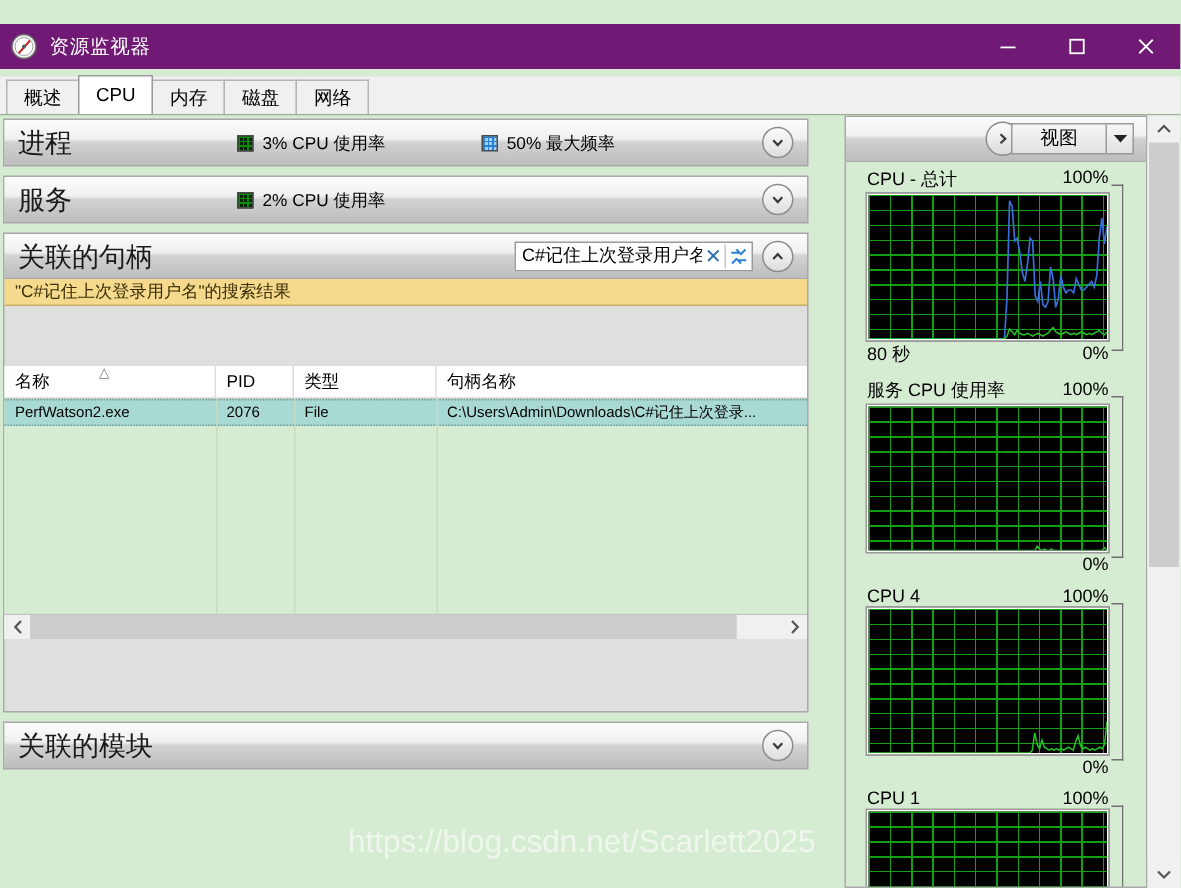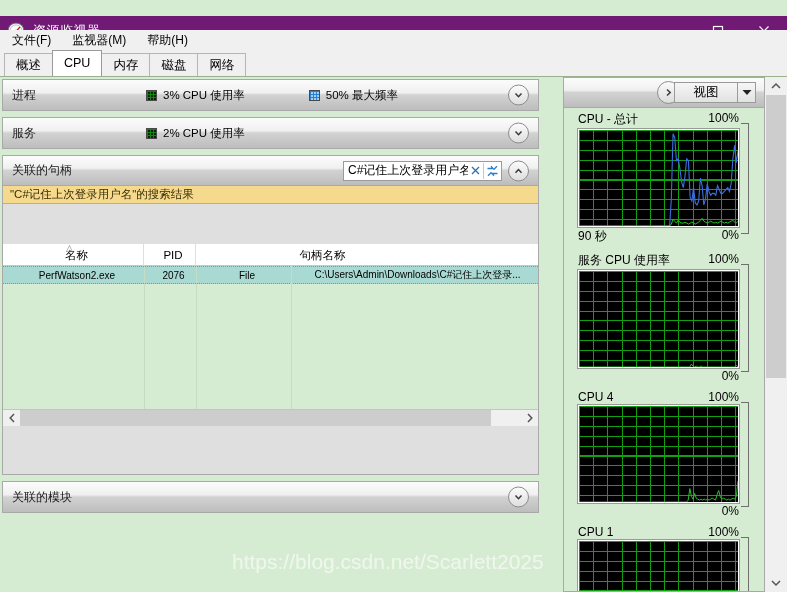--- a/index.html
+++ b/index.html
@@ -52,21 +52,21 @@
   .leftcol{position:absolute;left:0;top:0;width:541px;height:515px;}
 
   .panel{position:absolute;left:2px;width:537px;box-sizing:border-box;
          border:1px solid #a9a9a9;background:#dfdfdf;}
   .panel-head{
     height:30px;display:flex;align-items:center;box-sizing:border-box;
     background:linear-gradient(to bottom,#fcfcfc 0%,#f0f0f0 42%,#d2d2d2 50%,#bdbdbd 100%);
     border-bottom:1px solid #a9a9a9;position:relative;
   }
   .panel-head.nolb{border-bottom:none;}
-  .panel-title{font-size:12px;margin-left:9px;color:#1a1a1a;}
+  .panel-title{font-size:18px;margin-left:9px;color:#1a1a1a;}
   .summary{display:flex;align-items:center;margin-left:28px;font-size:11.5px;}
   .sq{width:11px;height:11px;margin-right:6px;border:1px solid #4a4a4a;box-sizing:border-box;flex:0 0 auto;}
   .sq.green{background:
       repeating-linear-gradient(to right,#0b8a0b 0 1px,transparent 1px 3px),
       repeating-linear-gradient(to bottom,#0b8a0b 0 1px,transparent 1px 3px),#032303;}
   .sq.blue{background:
       repeating-linear-gradient(to right,#2a7fd4 0 1px,transparent 1px 3px),
       repeating-linear-gradient(to bottom,#2a7fd4 0 1px,transparent 1px 3px),#9fd0f5;}
   .chev{
     position:absolute;right:9px;top:50%;transform:translateY(-50%);
@@ -191,25 +191,20 @@
           </svg>
       </div>
       <div class="tb-btn">
         <svg width="12" height="12" viewBox="0 0 12 12">
             <path d="M1.5 1.5 L10.5 10.5 M10.5 1.5 L1.5 10.5" stroke="#fff" stroke-width="1.2"></path>
           </svg>
       </div>
     </div>
   </div>
 
-  <div class="menubar">
-    <div class="menu-item">文件(F)</div>
-    <div class="menu-item">监视器(M)</div>
-    <div class="menu-item">帮助(H)</div>
-  </div>
 
   <div class="tabstrip">
     <div style="width:4px"></div>
     <div class="tab">概述</div>
     <div class="tab active">CPU</div>
     <div class="tab">内存</div>
     <div class="tab">磁盘</div>
     <div class="tab">网络</div>
   </div>
 
@@ -244,21 +239,21 @@
             <span>2% CPU 使用率</span>
           </div>
           <div class="chev">
             <svg width="11" height="11" viewBox="0 0 11 11">
                 <path d="M2.5 4 L5.5 7.2 L8.5 4" fill="none" stroke="#3a3a3a" stroke-width="1.5"></path>
               </svg>
           </div>
         </div>
       </div>
 
-      <div class="panel" style="top:78px;height:320px;text-align:center;">
+      <div class="panel" style="top:78px;height:320px;">
         <div class="panel-head">
           <div class="panel-title">关联的句柄</div>
           <div class="searchwrap">
             <div class="searchbox">
               <div class="val" title="搜索句柄">C#记住上次登录用户名</div>
               <div class="clear-x">
                 <svg width="9" height="9" viewBox="0 0 9 9">
                     <path d="M1 1 L8 8 M8 1 L1 8" stroke="#2e6fb0" stroke-width="1.3"></path>
                   </svg>
               </div>
@@ -278,20 +273,21 @@
         </div>
 
         <div class="resultbar">
           <span>"C#记住上次登录用户名"的搜索结果</span>
         </div>
 
         <div class="grid">
           <div class="grid-head">
             <div class="gh" style="width:141px">名称</div>
             <div class="gh" style="width:52px">PID</div>
+            <div class="gh" style="width:95px">类型</div>
             <div class="gh" style="width:246px;border-right:none">句柄名称</div>
             <div class="sortmark">△</div>
           </div>
           <div class="gridbody" style="height:143px;">
             <div class="colline" style="left:141px"></div>
             <div class="colline" style="left:193px"></div>
             <div class="colline" style="left:288px"></div>
             <div class="grow sel">
               <div class="gc" style="width:141px">PerfWatson2.exe</div>
               <div class="gc" style="width:52px">2076</div>
@@ -355,21 +351,21 @@
             <span>100%</span>
           </div>
           <div class="gcanvas">
             <div class="gridlines"></div>
             <svg viewBox="0 0 100 100" preserveAspectRatio="none">
               <polyline fill="none" stroke="#3a6fe0" stroke-width="1.1" vector-effect="non-scaling-stroke" points="0.00,100.00 1.08,100.00 2.15,100.00 3.23,100.00 4.30,100.00 5.38,100.00 6.45,100.00 7.53,100.00 8.60,100.00 9.68,100.00 10.75,100.00 11.83,100.00 12.90,100.00 13.98,100.00 15.05,100.00 16.13,100.00 17.20,100.00 18.28,100.00 19.35,100.00 20.43,100.00 21.51,100.00 22.58,100.00 23.66,100.00 24.73,100.00 25.81,100.00 26.88,100.00 27.96,100.00 29.03,100.00 30.11,100.00 31.18,100.00 32.26,100.00 33.33,100.00 34.41,100.00 35.48,100.00 36.56,100.00 37.63,100.00 38.71,100.00 39.78,100.00 40.86,100.00 41.94,100.00 43.01,100.00 44.09,100.00 45.16,100.00 46.24,100.00 47.31,100.00 48.39,100.00 49.46,100.00 50.54,100.00 51.61,100.00 52.69,100.00 53.76,100.00 54.84,100.00 55.91,100.00 56.99,100.00 58.06,72.00 59.14,4.00 60.22,8.00 61.29,32.00 62.37,30.00 63.44,40.00 64.52,54.00 65.59,60.00 66.67,48.00 67.74,30.00 68.82,32.00 69.89,70.00 70.97,74.00 72.04,60.00 73.12,76.00 74.19,78.00 75.27,74.00 76.34,50.00 77.42,58.00 78.49,78.00 79.57,72.00 80.65,56.00 81.72,64.00 82.80,68.00 83.87,66.00 84.95,66.00 86.02,68.00 87.10,58.00 88.17,62.00 89.25,66.00 90.32,66.00 91.40,64.00 92.47,62.00 93.55,60.00 94.62,64.00 95.70,56.00 96.77,30.00 97.85,16.00 98.92,34.00 100.00,22.00"></polyline>
               <polyline fill="none" stroke="#24c324" stroke-width="1" vector-effect="non-scaling-stroke" points="0.00,100.00 1.08,100.00 2.15,100.00 3.23,100.00 4.30,100.00 5.38,100.00 6.45,100.00 7.53,100.00 8.60,100.00 9.68,100.00 10.75,100.00 11.83,100.00 12.90,100.00 13.98,100.00 15.05,100.00 16.13,100.00 17.20,100.00 18.28,100.00 19.35,100.00 20.43,100.00 21.51,100.00 22.58,100.00 23.66,100.00 24.73,100.00 25.81,100.00 26.88,100.00 27.96,100.00 29.03,100.00 30.11,100.00 31.18,100.00 32.26,100.00 33.33,100.00 34.41,100.00 35.48,100.00 36.56,100.00 37.63,100.00 38.71,100.00 39.78,100.00 40.86,100.00 41.94,100.00 43.01,100.00 44.09,100.00 45.16,100.00 46.24,100.00 47.31,100.00 48.39,100.00 49.46,100.00 50.54,100.00 51.61,100.00 52.69,100.00 53.76,100.00 54.84,100.00 55.91,100.00 56.99,100.00 58.06,98.00 59.14,93.00 60.22,95.00 61.29,97.00 62.37,94.00 63.44,96.00 64.52,97.00 65.59,97.00 66.67,96.00 67.74,97.00 68.82,98.00 69.89,97.00 70.97,96.00 72.04,97.00 73.12,98.00 74.19,97.00 75.27,96.00 76.34,94.00 77.42,92.00 78.49,95.00 79.57,96.00 80.65,97.00 81.72,96.00 82.80,95.00 83.87,96.00 84.95,97.00 86.02,96.00 87.10,97.00 88.17,96.00 89.25,95.00 90.32,96.00 91.40,97.00 92.47,96.00 93.55,97.00 94.62,96.00 95.70,95.00 96.77,94.00 97.85,96.00 98.92,97.00 100.00,95.00"></polyline>
             </svg>
           </div>
           <div class="gbot">
-            <span>90 秒</span>
+            <span>80 秒</span>
             <span>0%</span>
           </div>
           <div class="bracket"></div>
         </div>
 
         <div class="gblock">
           <div class="glabels">
             <span>服务 CPU 使用率</span>
             <span>100%</span>
           </div>

